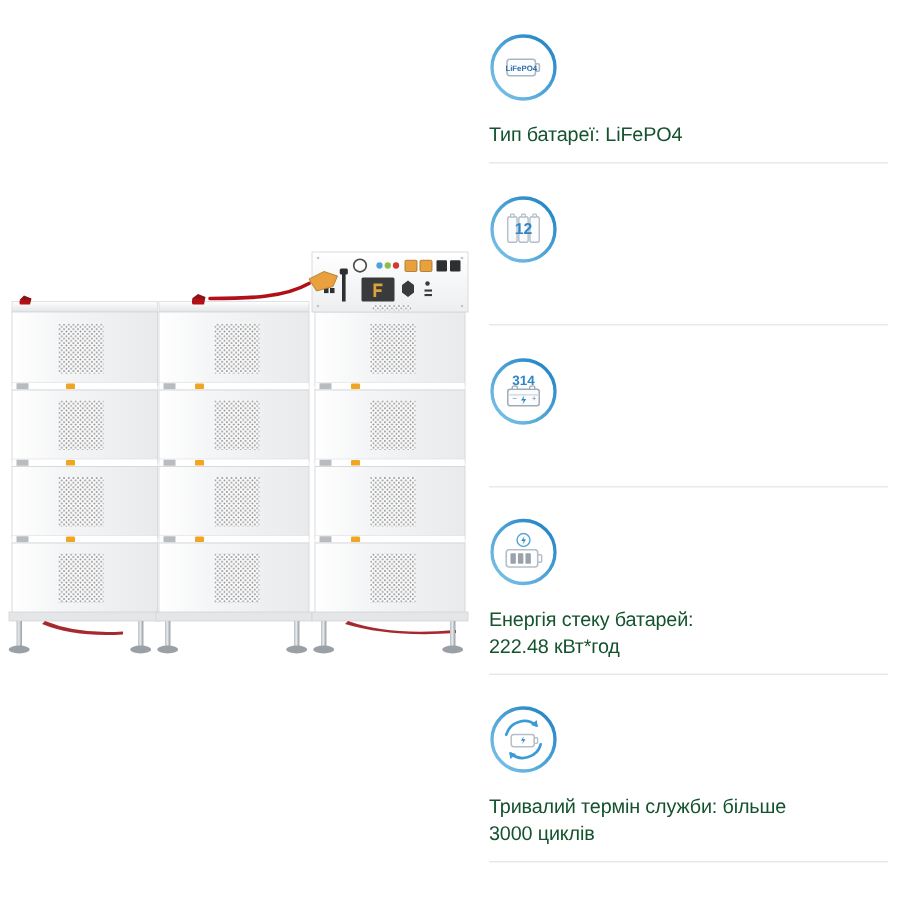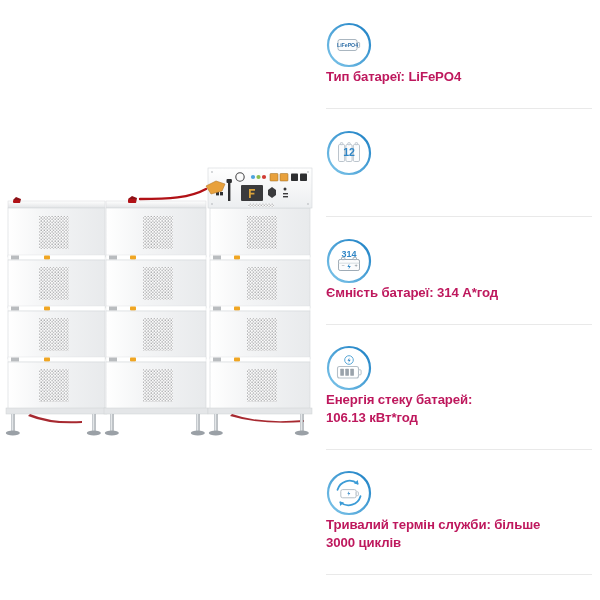--- a/index.html
+++ b/index.html
@@ -57,23 +57,24 @@
     height: 46px;
     border-radius: 50%;
     box-sizing: border-box;
     display: block;
     position: relative;
     text-decoration: underline;
   }
   .spec-icon svg { display:block; width:46px; height:46px; }
 
   .spec-text {
+    margin-top: 13px;
     font-size: 13.2px;
-    font-weight: bold;
-    color: #be185d;
+    font-weight: normal;
+    color: #14532d;
     line-height: 1.33;
     letter-spacing: -0.1px;
     white-space: pre-line;
   }
   .spec-divider {
     position: absolute;
     left: 8px;
     width: 266px;
     height: 1px;
     background: #e9e9e9;
@@ -349,21 +350,20 @@
           <text x="23" y="18.5" font-family="'Liberation Sans', sans-serif" font-size="9" font-weight="bold" fill="#2f86c6" text-anchor="middle">314</text>
           <rect x="12.5" y="21.5" width="21" height="11" rx="1.6" fill="#fbfcfd" stroke="#9fabb5" stroke-width="1"></rect>
           <rect x="15.5" y="19.4" width="3.4" height="2.2" rx="0.6" fill="#fbfcfd" stroke="#9fabb5" stroke-width="0.9"></rect>
           <rect x="27.1" y="19.4" width="3.4" height="2.2" rx="0.6" fill="#fbfcfd" stroke="#9fabb5" stroke-width="0.9"></rect>
           <line x1="12.5" y1="25.2" x2="33.5" y2="25.2" stroke="#cdd5da" stroke-width="0.8"></line>
           <path d="M23.4 25.6 l-2 3.4 h1.7 l-0.7 2.6 l2.4 -3.6 h-1.8 Z" fill="#2f86c6"></path>
           <text x="17" y="29.4" font-family="'Liberation Sans', sans-serif" font-size="5.4" fill="#7b8791" text-anchor="middle">−</text>
           <text x="30" y="29.4" font-family="'Liberation Sans', sans-serif" font-size="5.4" fill="#7b8791" text-anchor="middle">+</text>
         </svg>
       </div>
-      <div class="spec-text">Ємність батареї: 314 А*год</div>
     </div>
     <div class="spec-divider" id="div-2"></div>
 
     <div class="spec-item" id="item-3">
       <div class="spec-icon">
         <svg viewBox="0 0 46 46" xmlns="http://www.w3.org/2000/svg">
           <defs>
             <linearGradient id="ring3" x1="0" y1="1" x2="1" y2="0">
               <stop offset="0%" stop-color="#7fc6ea"></stop>
               <stop offset="100%" stop-color="#1b7fc4"></stop>
@@ -375,21 +375,21 @@
           <rect x="11.5" y="21.5" width="21" height="11.5" rx="2" fill="#ffffff" stroke="#b5bfc7" stroke-width="1.1"></rect>
           <rect x="32.5" y="24.8" width="2.6" height="5" rx="0.8" fill="#ffffff" stroke="#b5bfc7" stroke-width="1"></rect>
           <g fill="#9aa3ab">
             <rect x="14.3" y="23.8" width="3.6" height="7" rx="0.5"></rect>
             <rect x="19.3" y="23.8" width="3.6" height="7" rx="0.5"></rect>
             <rect x="24.3" y="23.8" width="3.6" height="7" rx="0.5"></rect>
           </g>
         </svg>
       </div>
       <div class="spec-text">Енергія стеку батарей:
-106.13 кВт*год</div>
+222.48 кВт*год</div>
     </div>
     <div class="spec-divider" id="div-3"></div>
 
     <div class="spec-item" id="item-4">
       <div class="spec-icon">
         <svg viewBox="0 0 46 46" xmlns="http://www.w3.org/2000/svg">
           <defs>
             <linearGradient id="ring4" x1="0" y1="1" x2="1" y2="0">
               <stop offset="0%" stop-color="#7fc6ea"></stop>
               <stop offset="100%" stop-color="#1b7fc4"></stop>

